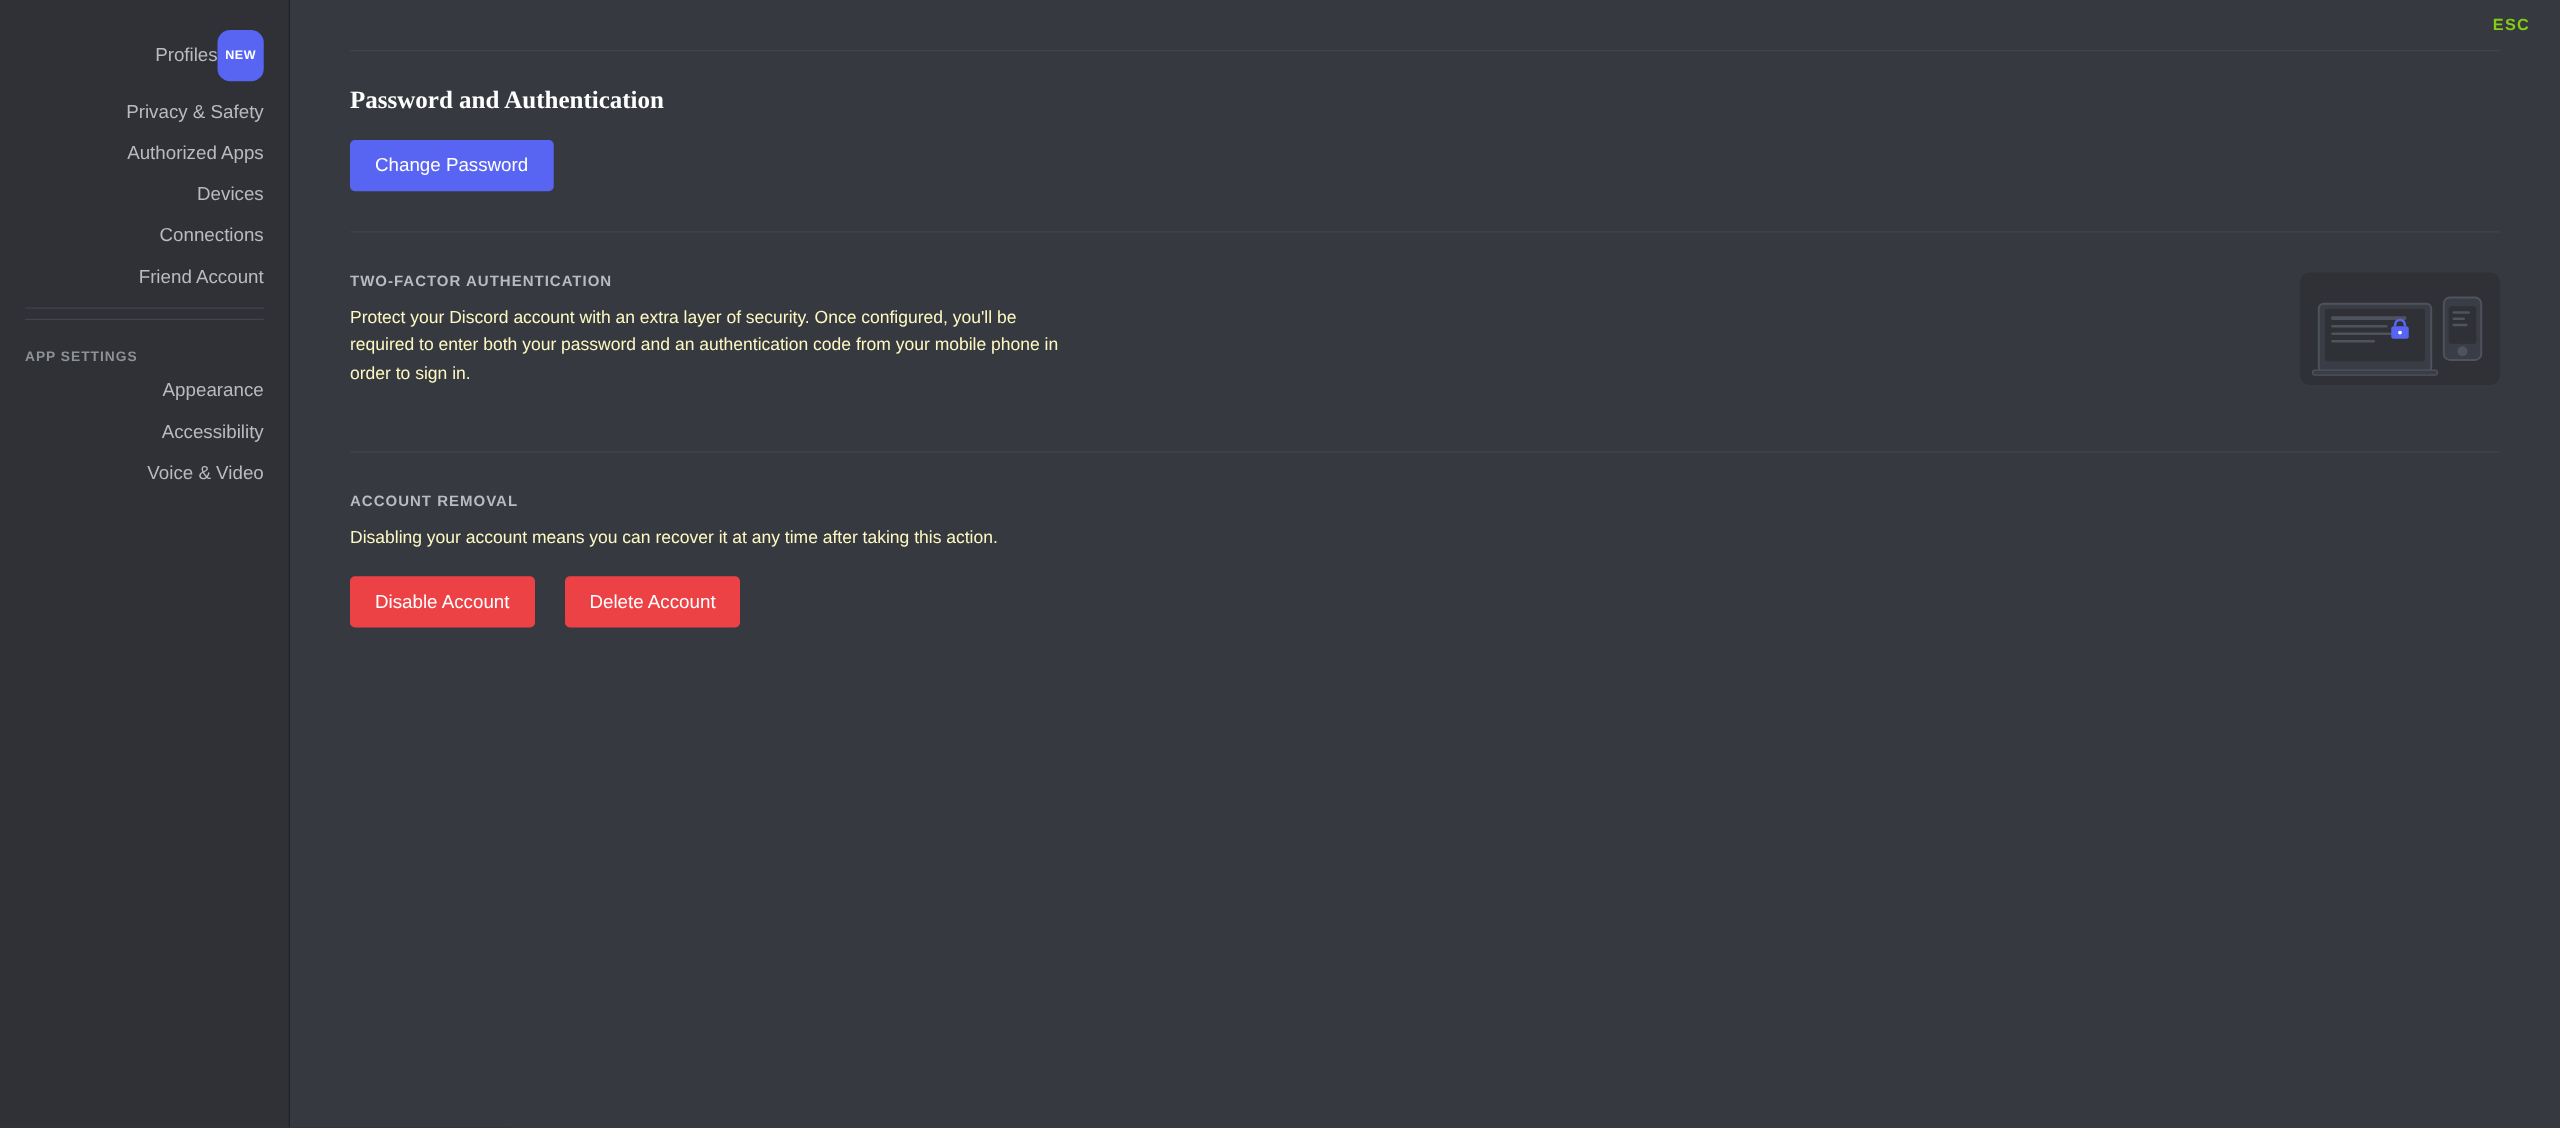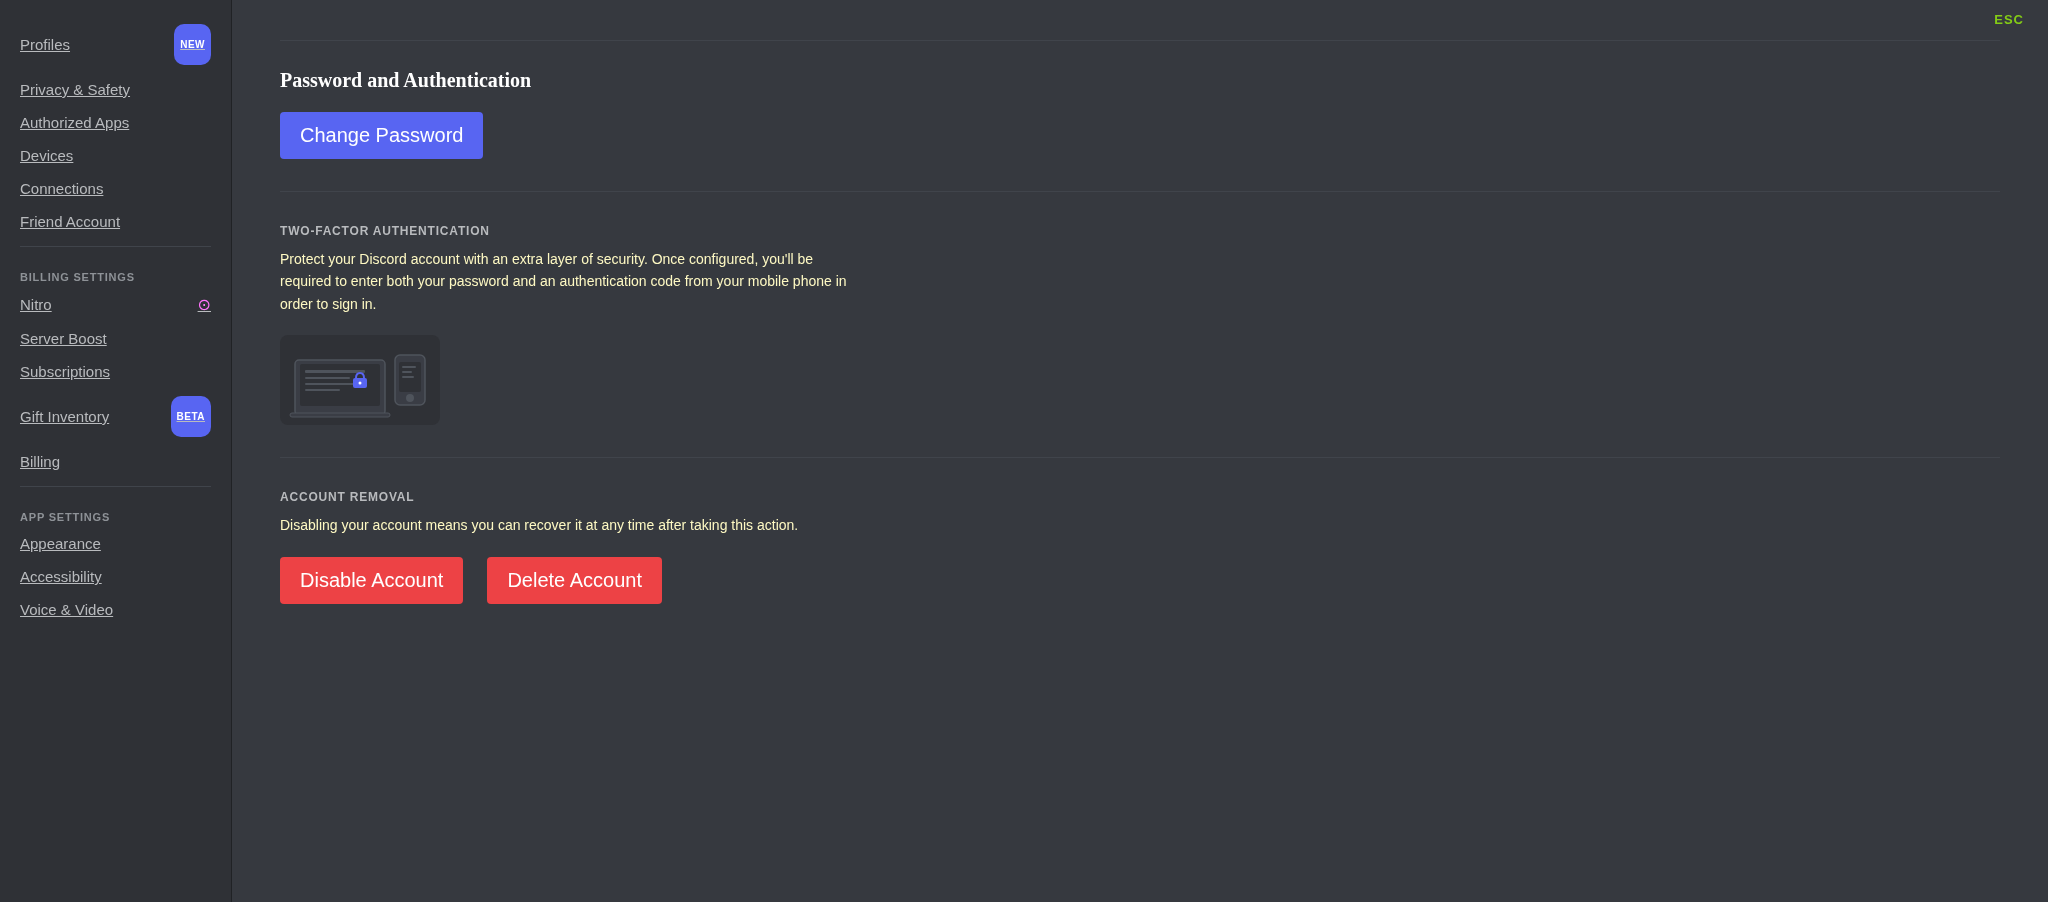--- a/index.html
+++ b/index.html
@@ -19,28 +19,27 @@
       background: #2f3136;
       padding: 16px 8px;
       overflow-y: auto;
       flex-shrink: 0;
       border-right: 1px solid #202225;
     }
 
     .sidebar-item {
       display: flex;
       align-items: center;
-      justify-content: space-between;
+      justify-content: flex-end;
       padding: 8px 12px;
       border-radius: 4px;
       cursor: pointer;
       color: #b9bbbe;
       font-size: 15px;
       user-select: none;
-      text-decoration: underline;
     }
 
     .sidebar-section-header {
       padding: 16px 12px 4px 12px;
       font-size: 11px;
       font-weight: 700;
       color: #8e9297;
       text-transform: uppercase;
       letter-spacing: 0.8px;
     }
@@ -103,21 +102,21 @@
     .top-divider {
       height: 1px;
       background: #40444b;
       margin-bottom: 28px;
     }
 
     .btn {
       display: inline-block;
       padding: 12px 20px;
       border-radius: 4px;
-      font-size: 20px;
+      font-size: 15px;
       font-weight: 500;
       cursor: pointer;
       border: none;
       color: #fff;
       text-align: center;
     }
     .btn-primary {
       background: #5865f2;
     }
     .btn-danger {
@@ -144,21 +143,20 @@
     .section-divider {
       height: 1px;
       background: #40444b;
       margin: 32px 0;
     }
 
     .two-fa-row {
       display: flex;
       align-items: flex-start;
       justify-content: space-between;
-      flex-direction: column;
     }
 
     .two-fa-text {
       flex: 1;
       margin-right: 24px;
     }
 
     .two-fa-image {
       width: 160px;
       height: 90px;
@@ -204,40 +202,20 @@
     <div class="sidebar-item">
       <span>Connections</span>
     </div>
     <div class="sidebar-item">
       <span>Friend Account</span>
     </div>
   </div>
 
   <div class="sidebar-divider"></div>
 
-  <div>
-    <div class="sidebar-section-header">BILLING SETTINGS</div>
-    <div class="sidebar-item">
-      <span>Nitro</span>
-      <span class="nitro-icon">⊙</span>
-    </div>
-    <div class="sidebar-item">
-      <span>Server Boost</span>
-    </div>
-    <div class="sidebar-item">
-      <span>Subscriptions</span>
-    </div>
-    <div class="sidebar-item">
-      <span>Gift Inventory</span>
-      <span class="badge badge-beta">BETA</span>
-    </div>
-    <div class="sidebar-item">
-      <span>Billing</span>
-    </div>
-  </div>
 
   <div class="sidebar-divider"></div>
 
   <div>
     <div class="sidebar-section-header">APP SETTINGS</div>
     <div class="sidebar-item">
       <span>Appearance</span>
     </div>
     <div class="sidebar-item">
       <span>Accessibility</span>

